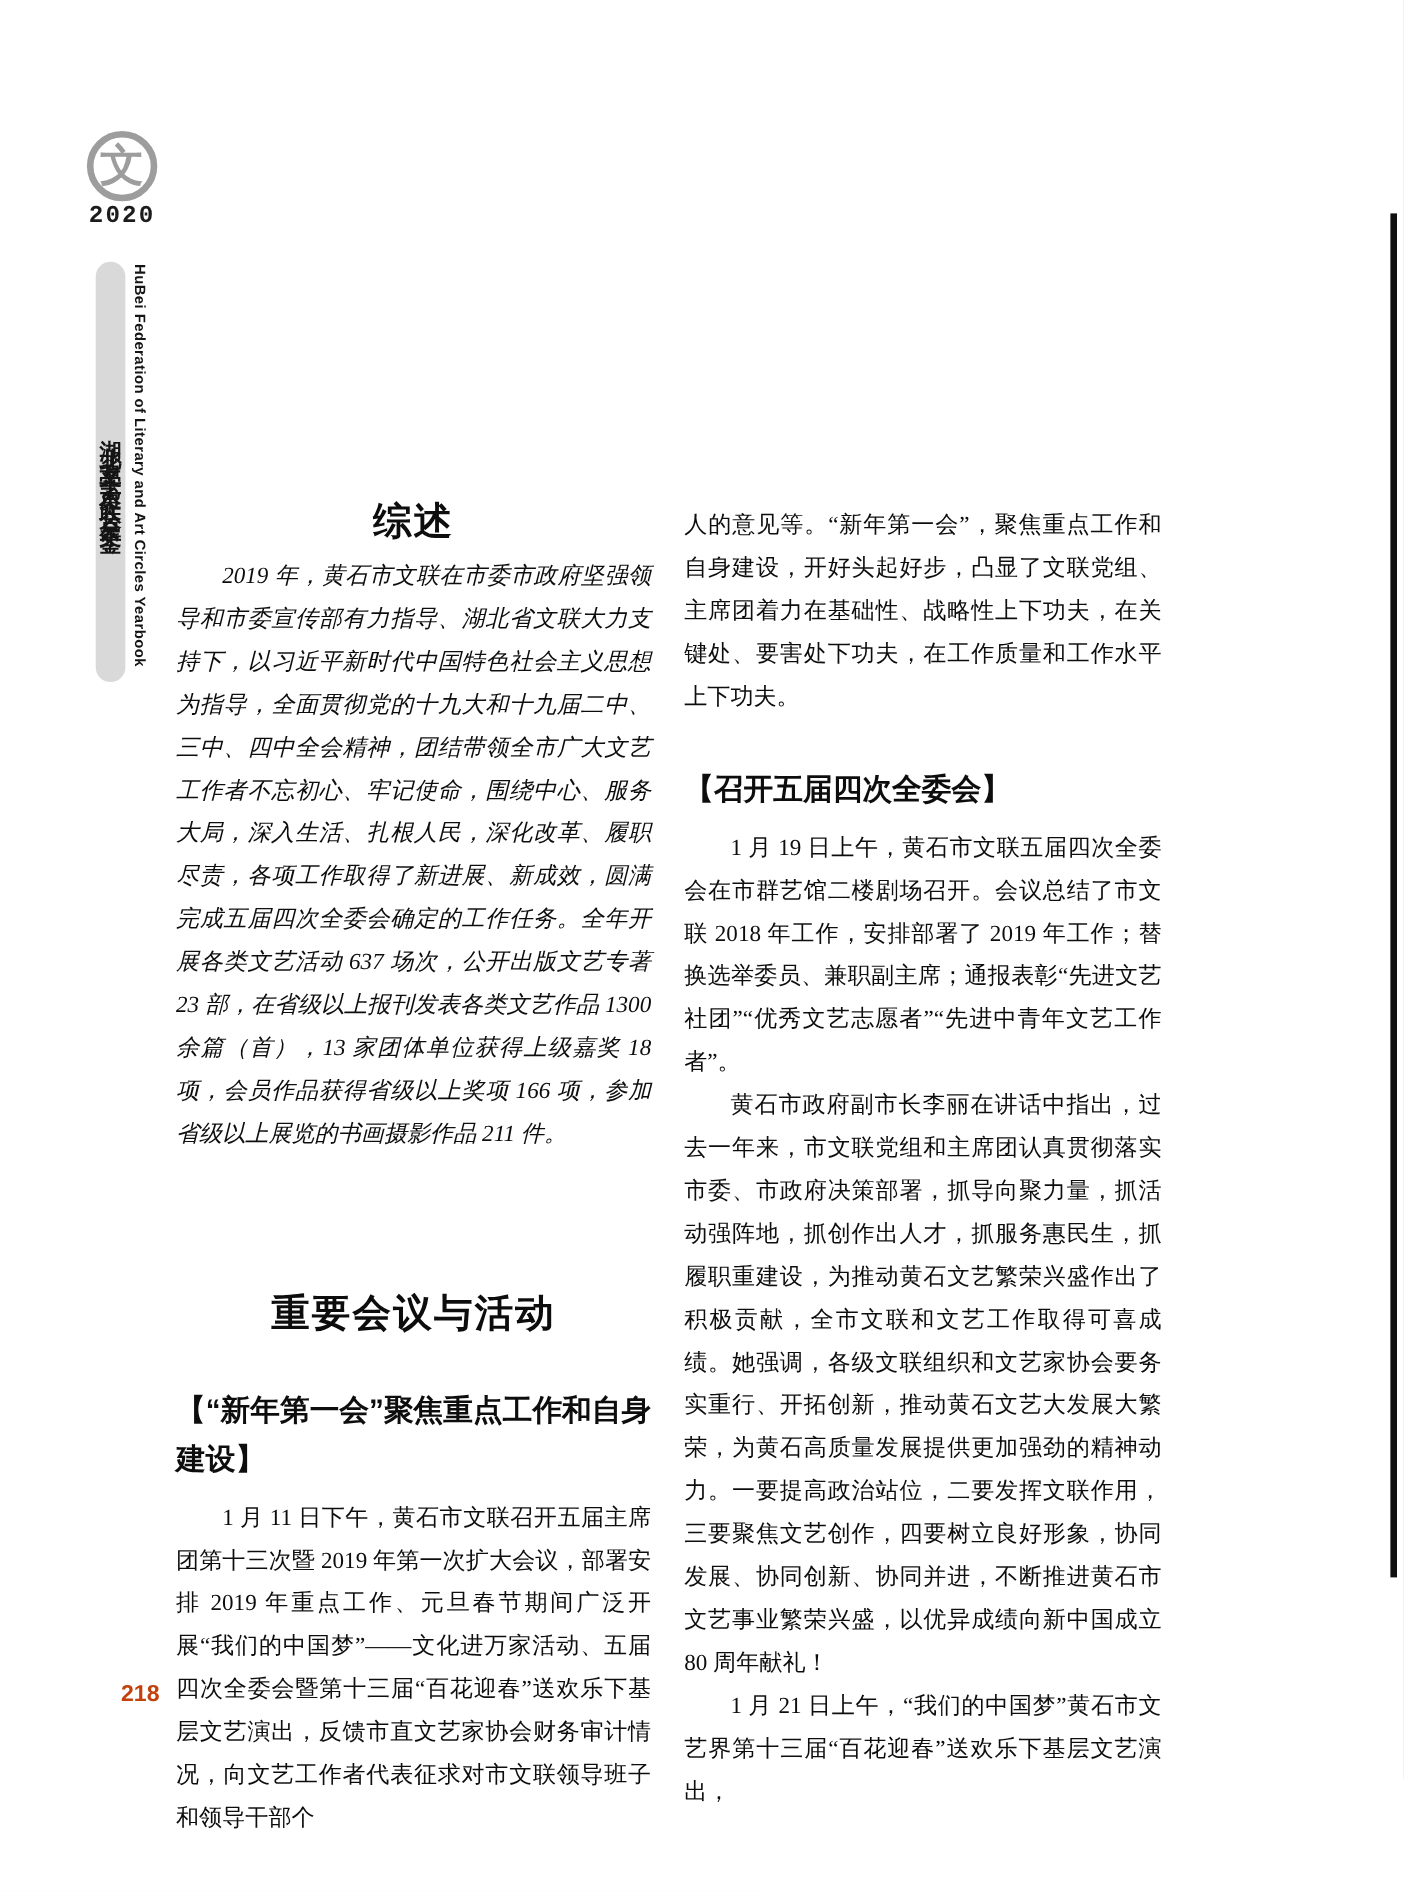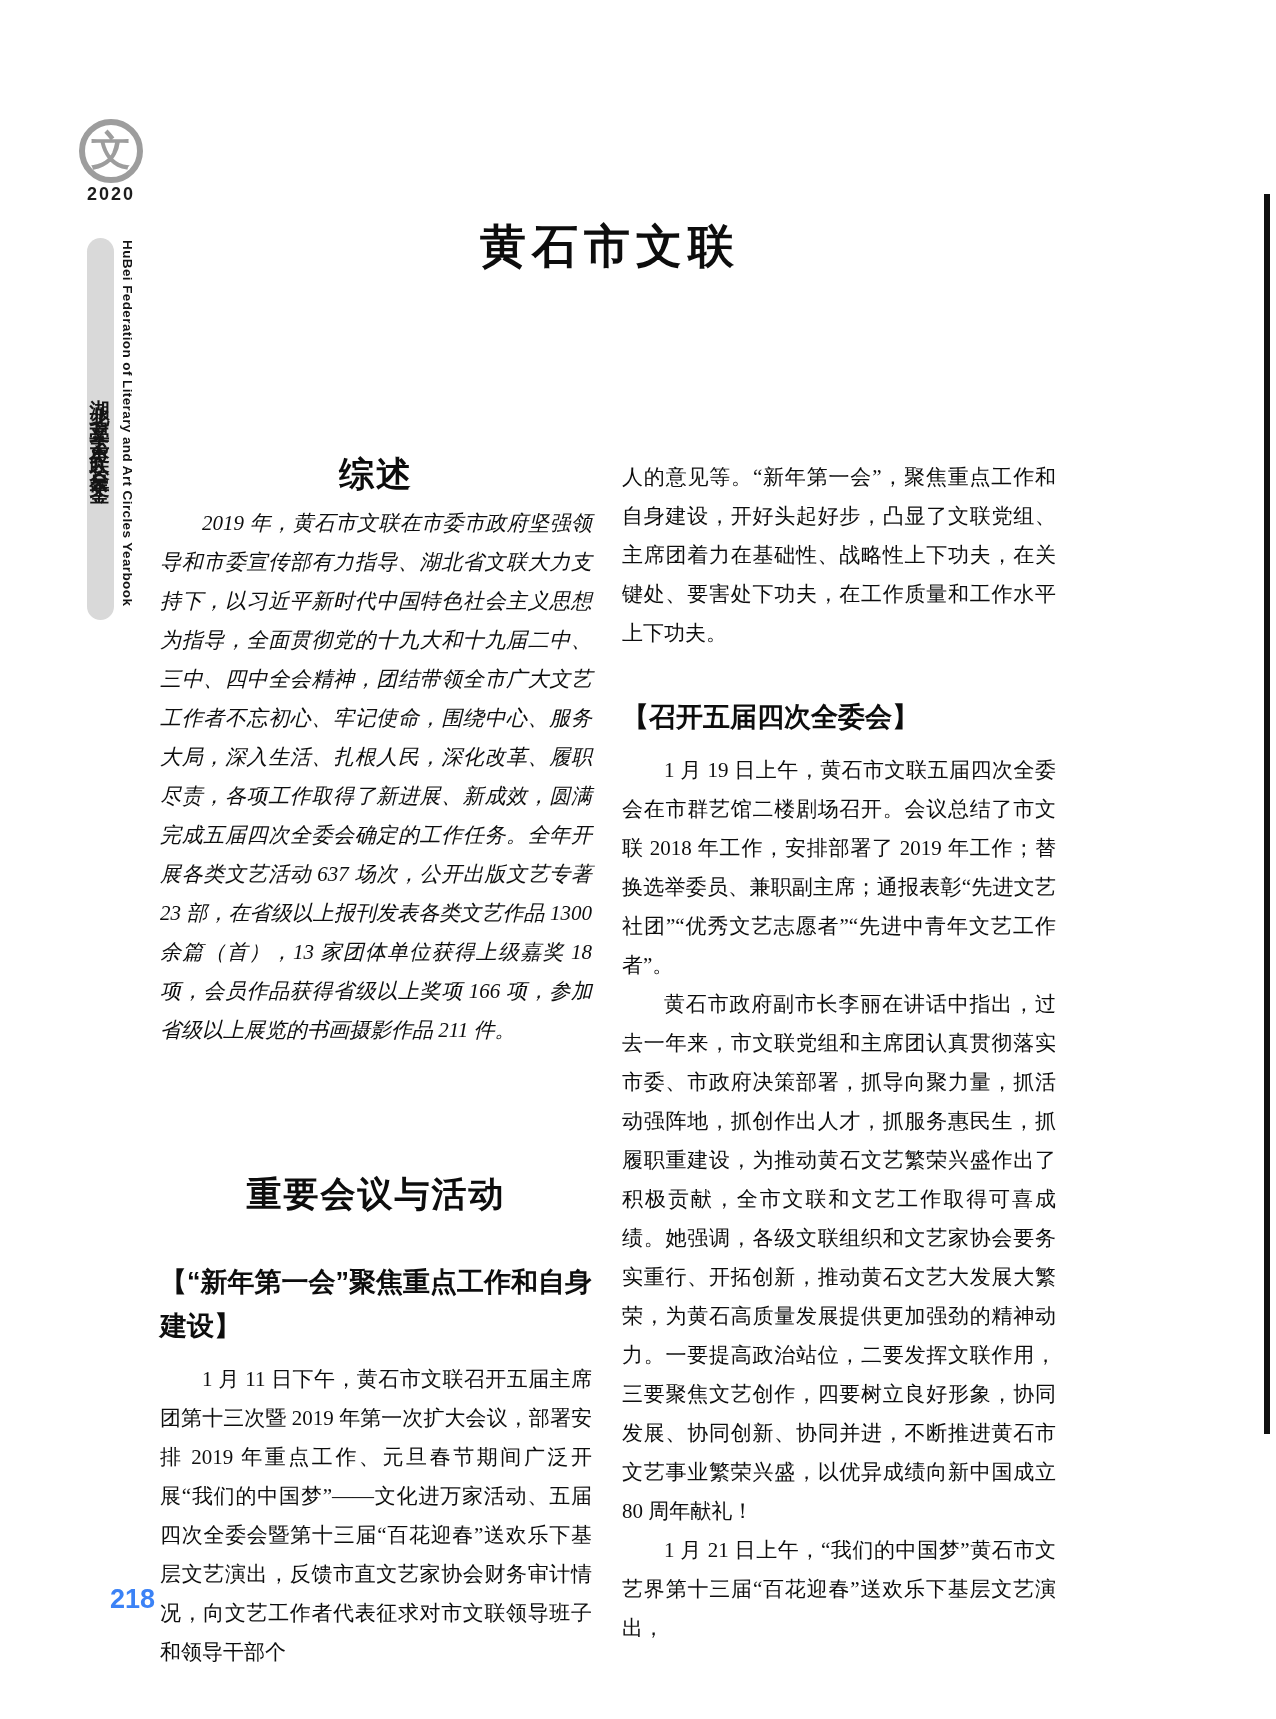--- a/index.html
+++ b/index.html
@@ -9,21 +9,21 @@
     font-family:"Liberation Serif", serif; color:#111;
   }
 
   
   .vrule { position:absolute; left:1264px; top:194px; width:6px; height:1240px; background:#101010; }
 
   
   .logo-wrap { position:absolute; left:78px; top:118px; width:66px; height:66px; }
   .logo-year {
     position:absolute; left:76px; top:184px; width:70px; text-align:center;
-    font-family:Liberation Sans, sans-serif; font-weight:bold; font-size:18px; letter-spacing:2px; color:#1c1c1c;
+    font-family:Liberation Mono, monospace; font-weight:bold; font-size:22px; letter-spacing:2px; color:#1c1c1c;
   }
 
   
   .side-bar-cn {
     position:absolute; left:87px; top:238px; width:27px; height:382px;
     background:#d9d9d9; border-radius:14px;
     display:flex; align-items:center; justify-content:center;
   }
   .side-bar-cn span {
     writing-mode:vertical-rl; text-orientation:upright;
@@ -61,44 +61,43 @@
     font-size:27px; line-height:44px; color:#0d0d0d;
   }
   .body {
     margin:0; text-align:justify;
     font-size:21px; line-height:39px; color:#0d0d0d;
   }
   .indent { text-indent:2em; }
   .first-p { margin-top:6px;font-style:italic; }
 
   .page-num {
-    position:absolute; left:110px; top:1584px;
+    position:absolute; left:110px; top:1528px;
     font-family:"Liberation Sans", sans-serif; font-weight:bold;
-    font-size:27px; color:#3b82f6;
+    font-size:21px; color:#c2410c;
   }
 </style>
 </head>
 <body>
 
 <div class="page">
 
   <div class="logo-wrap">
     <svg width="66" height="66" viewBox="0 0 66 66">
       <circle cx="33" cy="33" r="29" fill="none" stroke="#9d9d9d" stroke-width="6"></circle>
       <text x="33" y="46" text-anchor="middle" font-family="Liberation Sans, sans-serif" font-weight="bold" font-size="40" fill="#9d9d9d">文</text>
     </svg>
   </div>
   <div class="logo-year">2020</div>
 
   <div class="side-bar-cn">
     <span>湖北省文学艺术界联合会年鉴</span>
   </div>
   <div class="side-bar-en">HuBei Federation of Literary and Art Circles Yearbook</div>
 
-  <div class="main-title">黄石市文联</div>
 
   <div class="col col-left">
     <h2 class="h-sec">综述</h2>
     <p class="body indent first-p">2019 年，黄石市文联在市委市政府坚强领导和市委宣传部有力指导、湖北省文联大力支持下，以习近平新时代中国特色社会主义思想为指导，全面贯彻党的十九大和十九届二中、三中、四中全会精神，团结带领全市广大文艺工作者不忘初心、牢记使命，围绕中心、服务大局，深入生活、扎根人民，深化改革、履职尽责，各项工作取得了新进展、新成效，圆满完成五届四次全委会确定的工作任务。全年开展各类文艺活动 637 场次，公开出版文艺专著 23 部，在省级以上报刊发表各类文艺作品 1300 余篇（首），13 家团体单位获得上级嘉奖 18 项，会员作品获得省级以上奖项 166 项，参加省级以上展览的书画摄影作品 211 件。</p>
     <h2 class="h-sec h-meet">重要会议与活动</h2>
     <h3 class="h-entry">【“新年第一会”聚焦重点工作和自身建设】</h3>
     <p class="body indent">1 月 11 日下午，黄石市文联召开五届主席团第十三次暨 2019 年第一次扩大会议，部署安排 2019 年重点工作、元旦春节期间广泛开展“我们的中国梦”——文化进万家活动、五届四次全委会暨第十三届“百花迎春”送欢乐下基层文艺演出，反馈市直文艺家协会财务审计情况，向文艺工作者代表征求对市文联领导班子和领导干部个</p>
   </div>
 
   <div class="col col-right">

